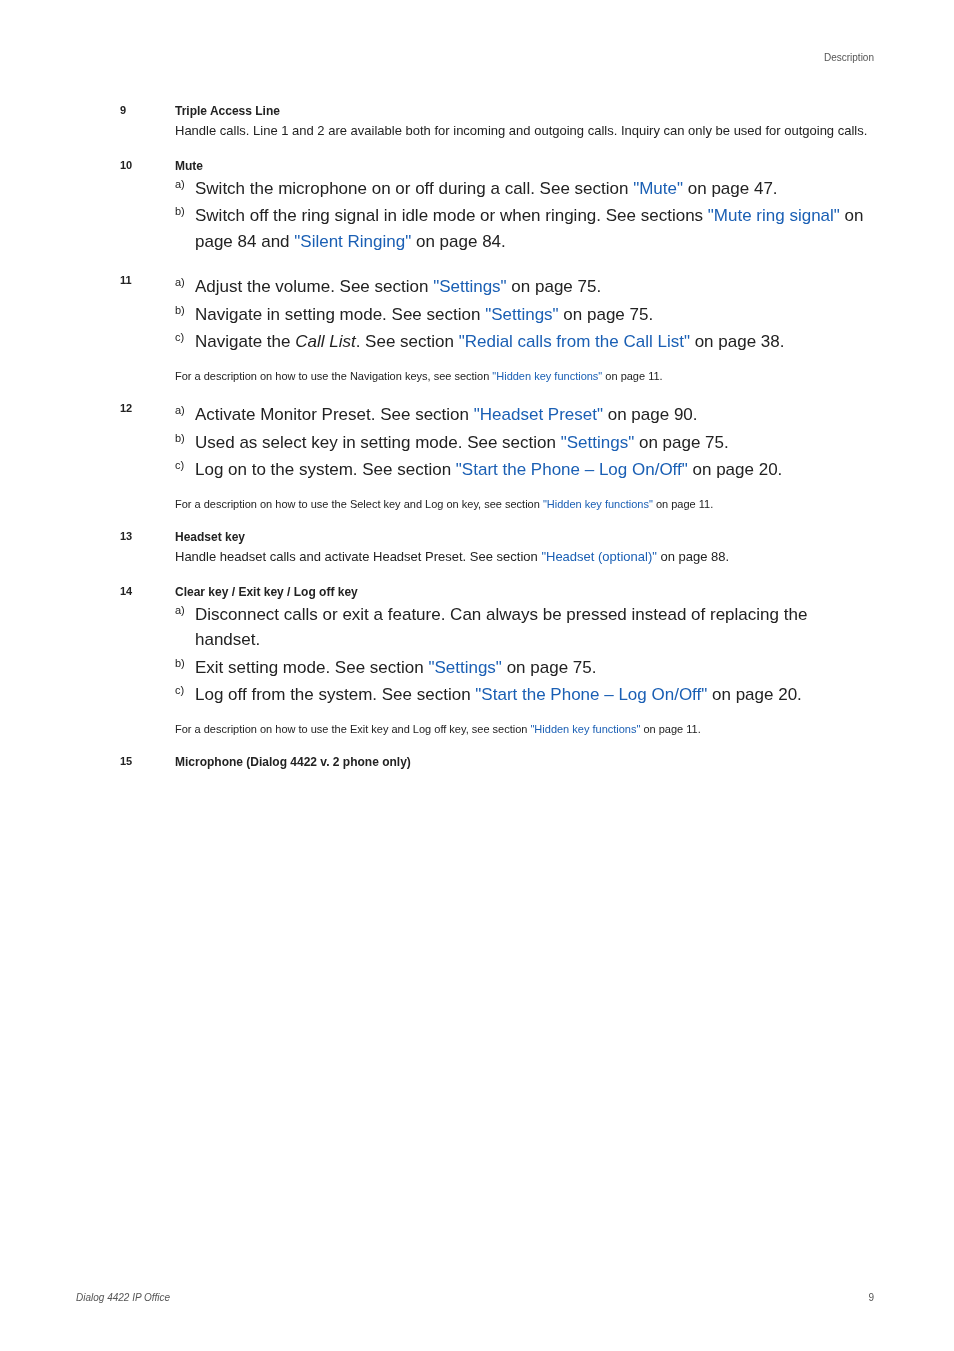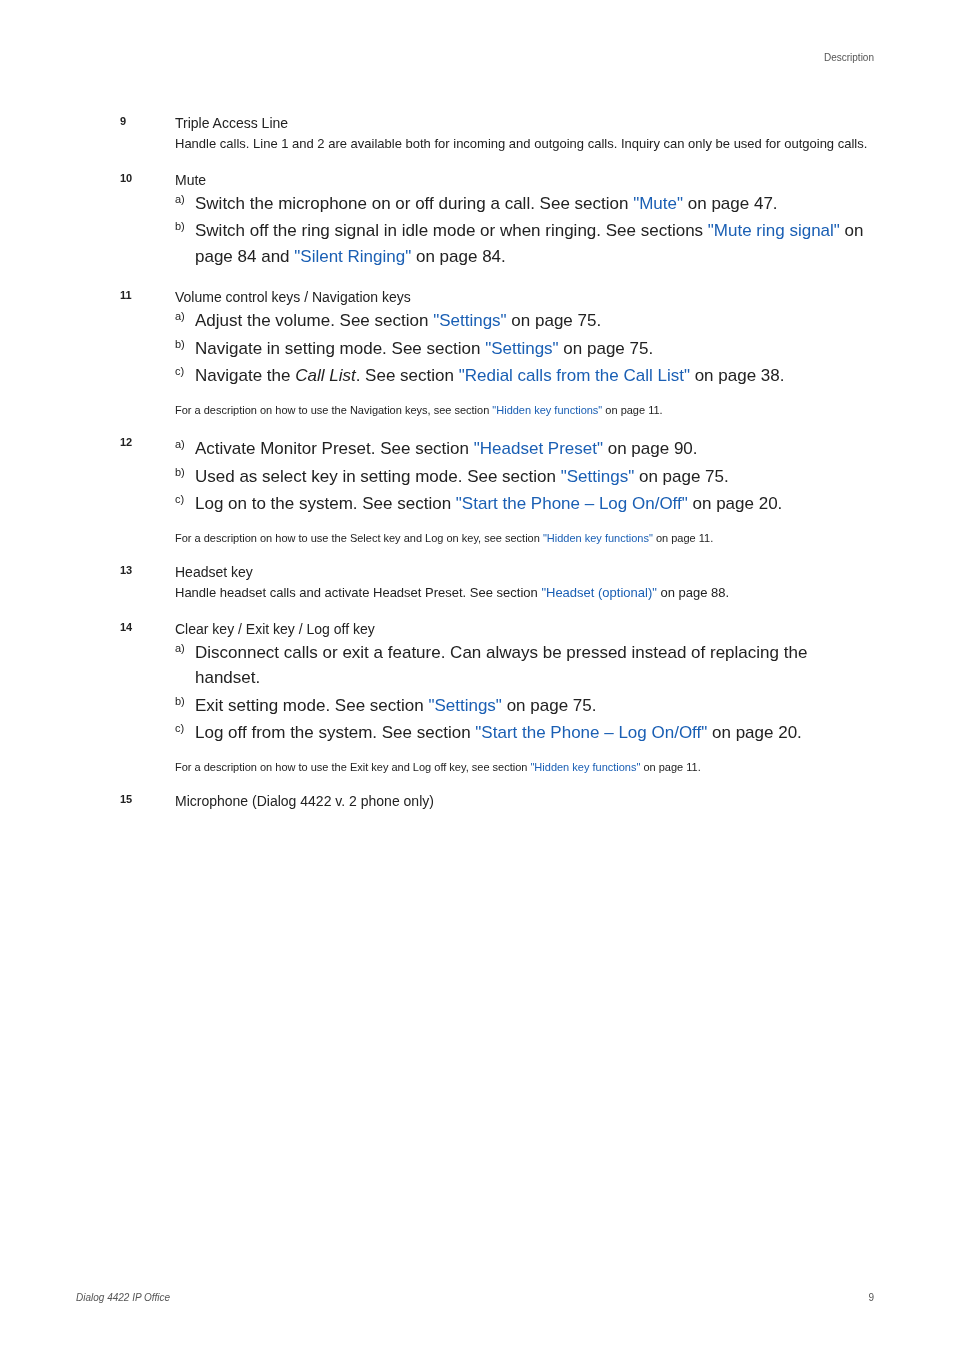--- a/index.html
+++ b/index.html
@@ -8,21 +8,21 @@
       font-family: Arial, Helvetica, sans-serif;
       font-size: 11px;
       color: #222;
       width: 954px;
       min-height: 1351px;
       position: relative;
     }
     .page {
       width: 954px;
       min-height: 1351px;
-      padding: 55px 80px 60px 120px;
+      padding: 44px 80px 60px 120px;
       position: relative;
     }
     .header-label {
       position: absolute;
       top: 52px;
       right: 80px;
       font-size: 10px;
       color: #555;
     }
     .footer-left {
@@ -51,22 +51,22 @@
       width: 55px;
       flex-shrink: 0;
       font-weight: bold;
       font-size: 11px;
       padding-top: 0px;
     }
     .section-body {
       flex: 1;
     }
     .section-title {
-      font-weight: normal;
-      font-size: 14px;
+      font-weight: bold;
+      font-size: 12px;
       margin-bottom: 3px;
     }
     .section-text {
       font-size: 13px;
       line-height: 1.5;
       color: #222;
     }
     .list-item {
       display: flex;
       margin-bottom: 2px;
@@ -125,21 +125,20 @@
         <div class="list-item">
           <div class="list-label">b)</div>
           <div class="list-text">Switch off the ring signal in idle mode or when ringing. See sections <a href="#" class="link">"Mute ring signal"</a> on page 84 and <a href="#" class="link">"Silent Ringing"</a> on page 84.</div>
         </div>
       </div>
     </div>
 
     <div class="section">
       <div class="section-number">11</div>
       <div class="section-body">
-        <div class="section-title">Volume control keys / Navigation keys</div>
         <div class="list-item">
           <div class="list-label">a)</div>
           <div class="list-text">Adjust the volume. See section <a href="#" class="link">"Settings"</a> on page 75.</div>
         </div>
         <div class="list-item">
           <div class="list-label">b)</div>
           <div class="list-text">Navigate in setting mode. See section <a href="#" class="link">"Settings"</a> on page 75.</div>
         </div>
         <div class="list-item">
           <div class="list-label">c)</div>

